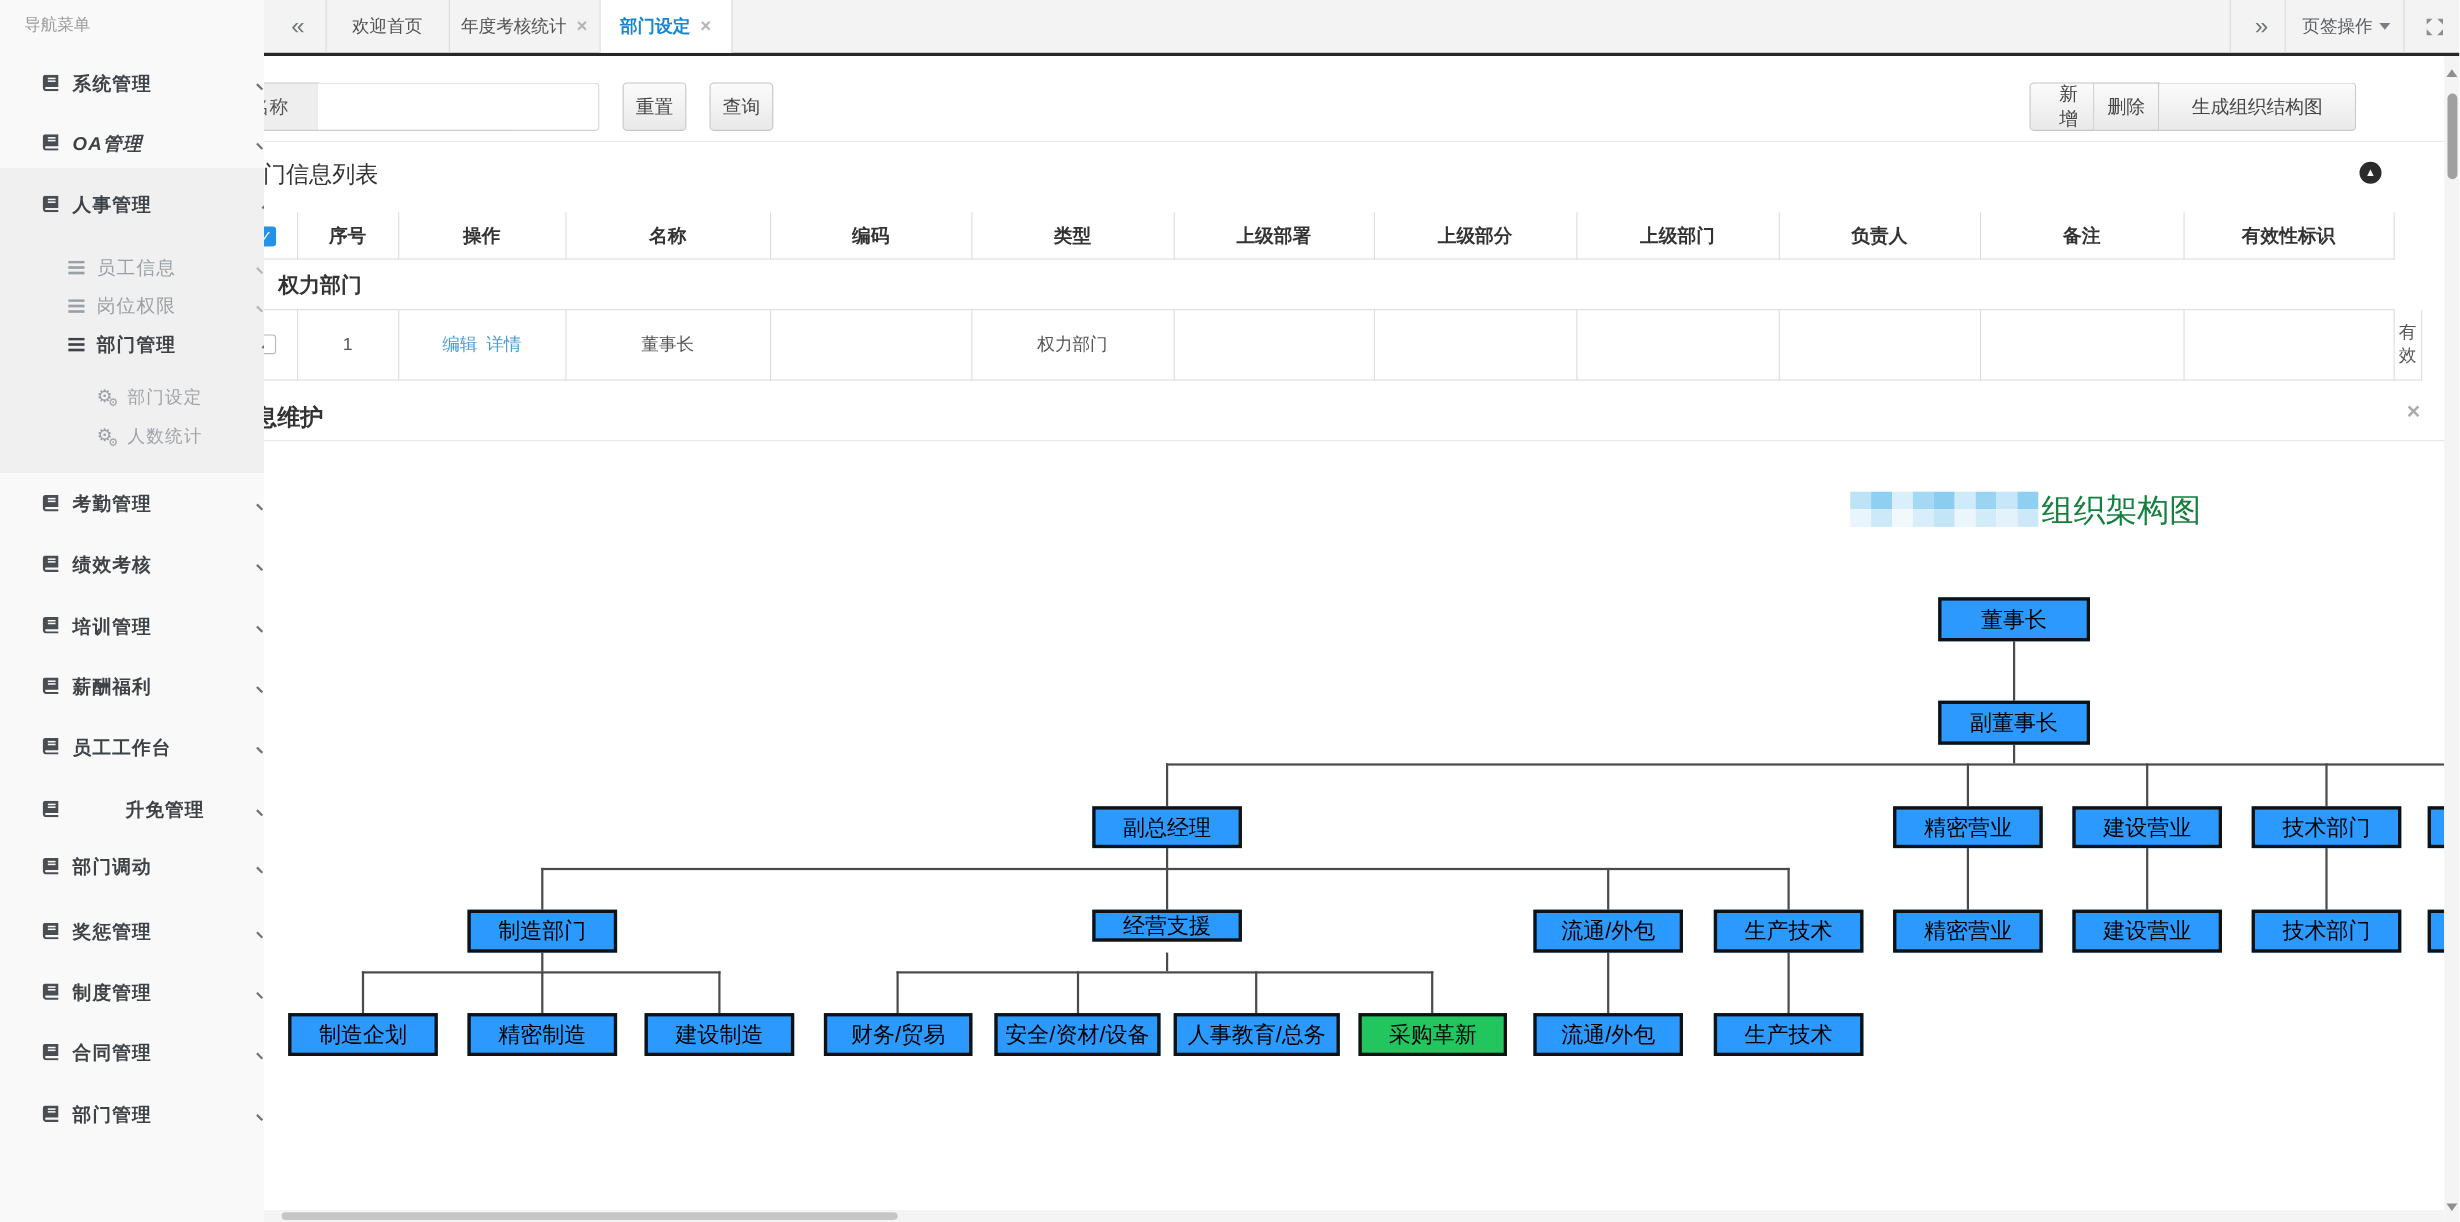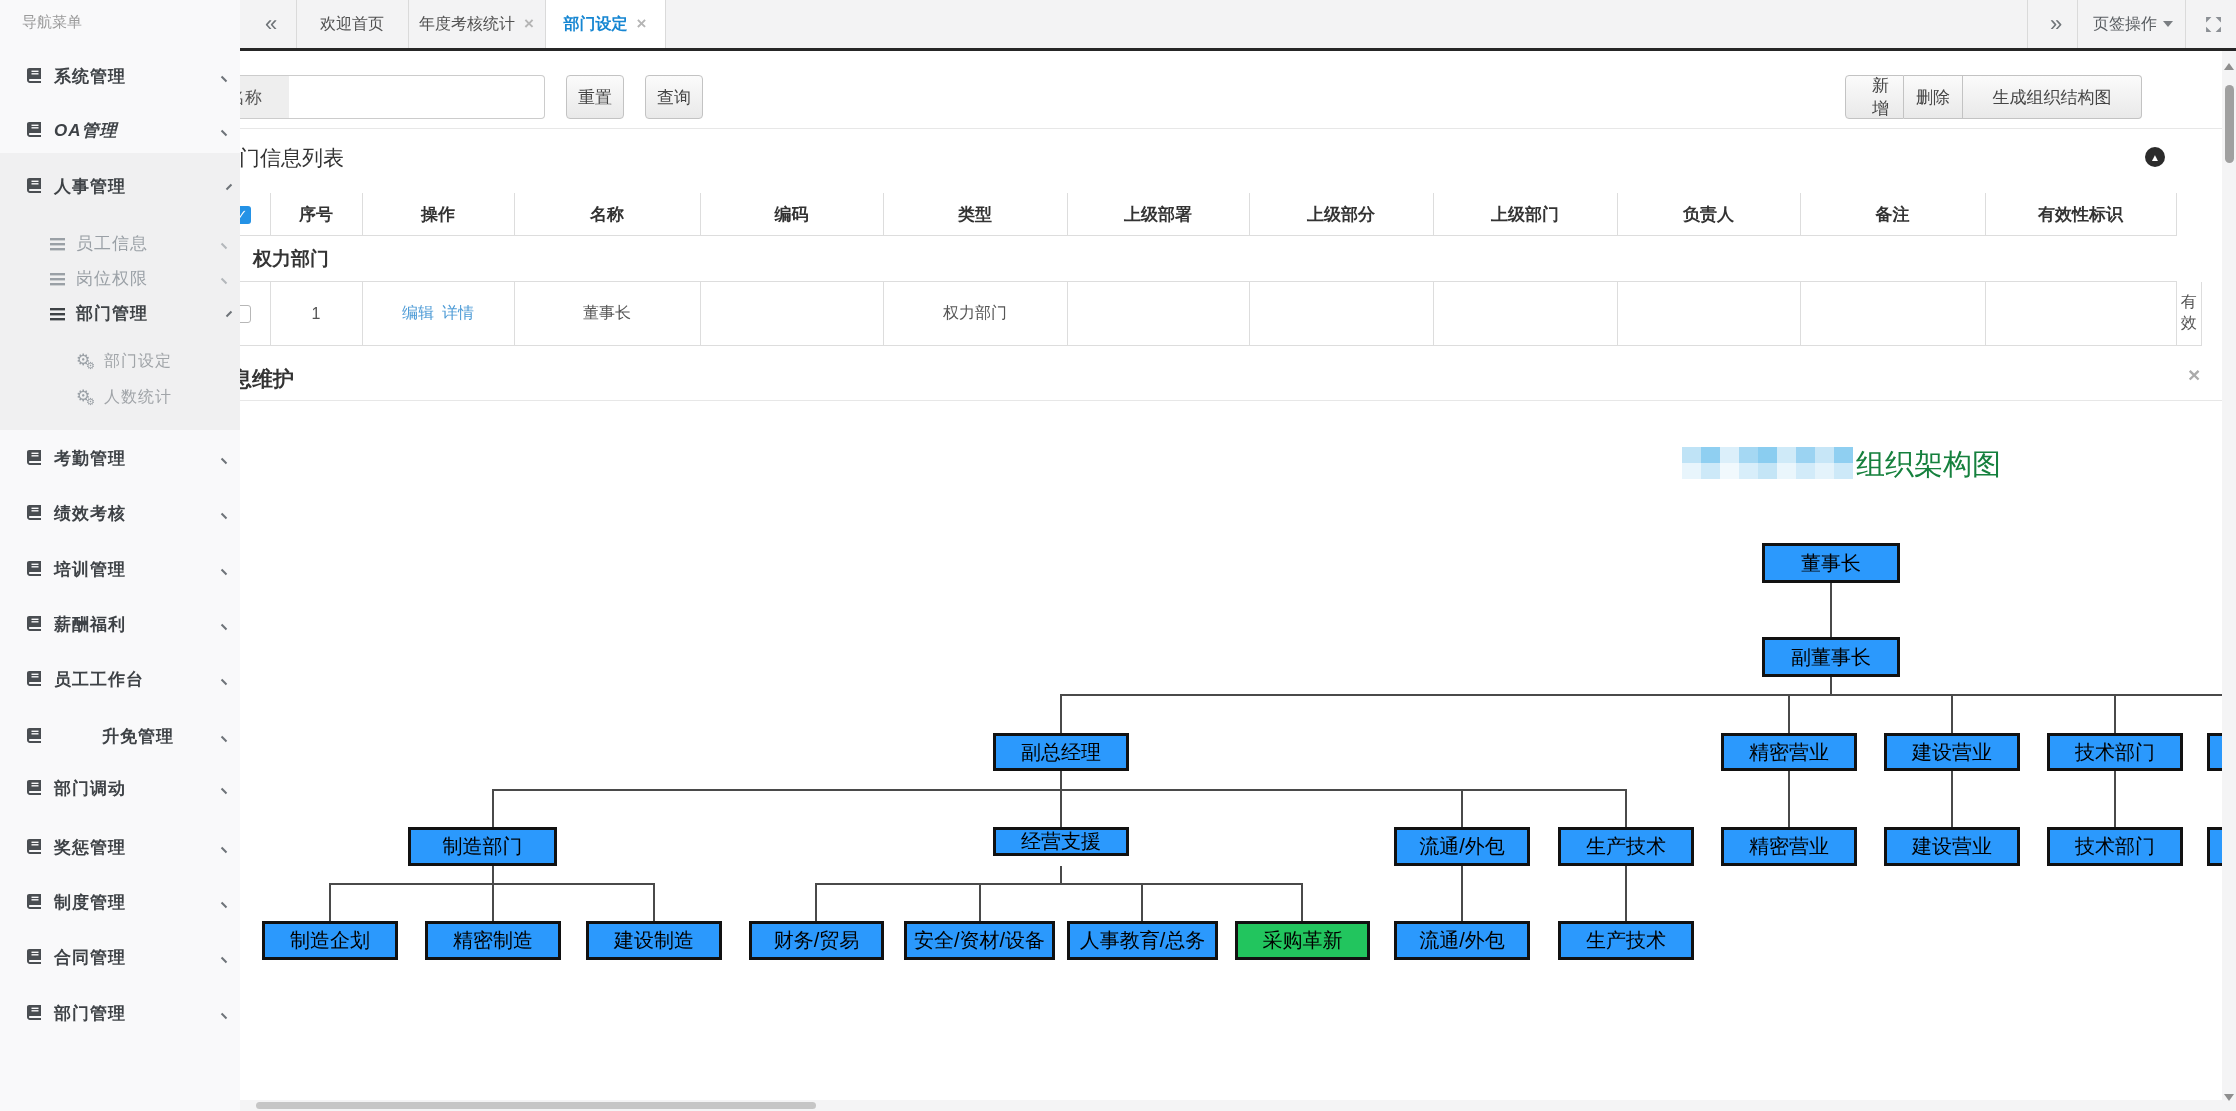--- a/index.html
+++ b/index.html
@@ -2,21 +2,21 @@
 <html><head>
 <meta charset="utf-8">
 <style>
   html,body{margin:0;padding:0;background:#ffffff;font-family:"Liberation Sans","DejaVu Sans",sans-serif;}
   #canvas{position:relative;width:2236px;height:1111px;overflow:hidden;background:#fff;}
 
   
   .sidebar{position:absolute;left:0;top:0;width:240px;height:1111px;background:#f9f9fa;overflow:hidden;}
   .expand-bg{position:absolute;left:0;top:153px;width:240px;height:277px;background:#f0f0f1;}
   .nav-title{position:absolute;left:22px;top:13px;font-size:15px;color:#9b9b9b;}
-  .nav-item{position:absolute;left:4px;width:240px;height:40px;cursor:pointer;padding-left:16px;}
+  .nav-item{position:absolute;left:16px;width:240px;height:40px;cursor:pointer;padding-left:16px;}
   .nav-item .lbl{position:absolute;top:9px;font-size:17px;font-weight:600;color:#3e4246;letter-spacing:1px;}
   .nav-item.gray .lbl{color:#9aa0a6;font-weight:400;}
   .nav-item.lvl2 .lbl{font-size:16px;font-weight:400;color:#a0a4a8;}
   .chv{position:absolute;right:30px;top:16px;width:7px;height:7px;border-left:2px solid #6e7control3;border-bottom:2px solid #6e7378;}
   .chv{border-color:#6e7378;}
   .chv.left{transform:rotate(45deg);}
   .chv.down{transform:rotate(-45deg);top:14px;}
   .gray .chv{border-color:#b3b7bb;}
   .icon-book{position:absolute;left:22px;top:12px;}
   .icon-bars{position:absolute;left:46px;top:14px;}
@@ -409,21 +409,21 @@
         <div class="org-line" style="left: 1061px; top: 832px; width: 2px; height: 38px;"></div>
         <div class="org-line" style="left: 1221px; top: 815px; width: 2px; height: 55px;"></div>
         <div class="org-line" style="left: 1385px; top: 815px; width: 2px; height: 55px;"></div>
         <div class="org-node" style="left: 1522px; top: 492px; width: 138px; height: 40px; background: rgb(43, 153, 253);">董事长</div>
         <div class="org-node" style="left: 1522px; top: 586px; width: 138px; height: 40px; background: rgb(43, 153, 253);">副董事长</div>
         <div class="org-node" style="left: 753px; top: 682px; width: 136px; height: 38px; background: rgb(43, 153, 253);">副总经理</div>
         <div class="org-node" style="left: 1481px; top: 682px; width: 136px; height: 38px; background: rgb(43, 153, 253);">精密营业</div>
         <div class="org-node" style="left: 1644px; top: 682px; width: 136px; height: 38px; background: rgb(43, 153, 253);">建设营业</div>
         <div class="org-node" style="left: 1807px; top: 682px; width: 136px; height: 38px; background: rgb(43, 153, 253);">技术部门</div>
         <div class="org-node" style="left: 1967px; top: 682px; width: 90px; height: 38px; background: rgb(43, 153, 253);"></div>
-        <div class="org-node" style="left: 168px; top: 776px; width: 149px; height: 39px; background: rgb(43, 153, 253);">制造部门</div>
+        <div class="org-node" style="left: 185px; top: 776px; width: 136px; height: 39px; background: rgb(43, 153, 253);">制造部门</div>
         <div class="org-node" style="left: 753px; top: 776px; width: 136px; height: 29px; background: rgb(43, 153, 253);">经营支援</div>
         <div class="org-node" style="left: 1154px; top: 776px; width: 136px; height: 39px; background: rgb(43, 153, 253);">流通/外包</div>
         <div class="org-node" style="left: 1318px; top: 776px; width: 136px; height: 39px; background: rgb(43, 153, 253);">生产技术</div>
         <div class="org-node" style="left: 1481px; top: 776px; width: 136px; height: 39px; background: rgb(43, 153, 253);">精密营业</div>
         <div class="org-node" style="left: 1644px; top: 776px; width: 136px; height: 39px; background: rgb(43, 153, 253);">建设营业</div>
         <div class="org-node" style="left: 1807px; top: 776px; width: 136px; height: 39px; background: rgb(43, 153, 253);">技术部门</div>
         <div class="org-node" style="left: 1967px; top: 776px; width: 90px; height: 39px; background: rgb(43, 153, 253);"></div>
         <div class="org-node" style="left: 22px; top: 870px; width: 136px; height: 39px; background: rgb(43, 153, 253);">制造企划</div>
         <div class="org-node" style="left: 185px; top: 870px; width: 136px; height: 39px; background: rgb(43, 153, 253);">精密制造</div>
         <div class="org-node" style="left: 346px; top: 870px; width: 136px; height: 39px; background: rgb(43, 153, 253);">建设制造</div>

